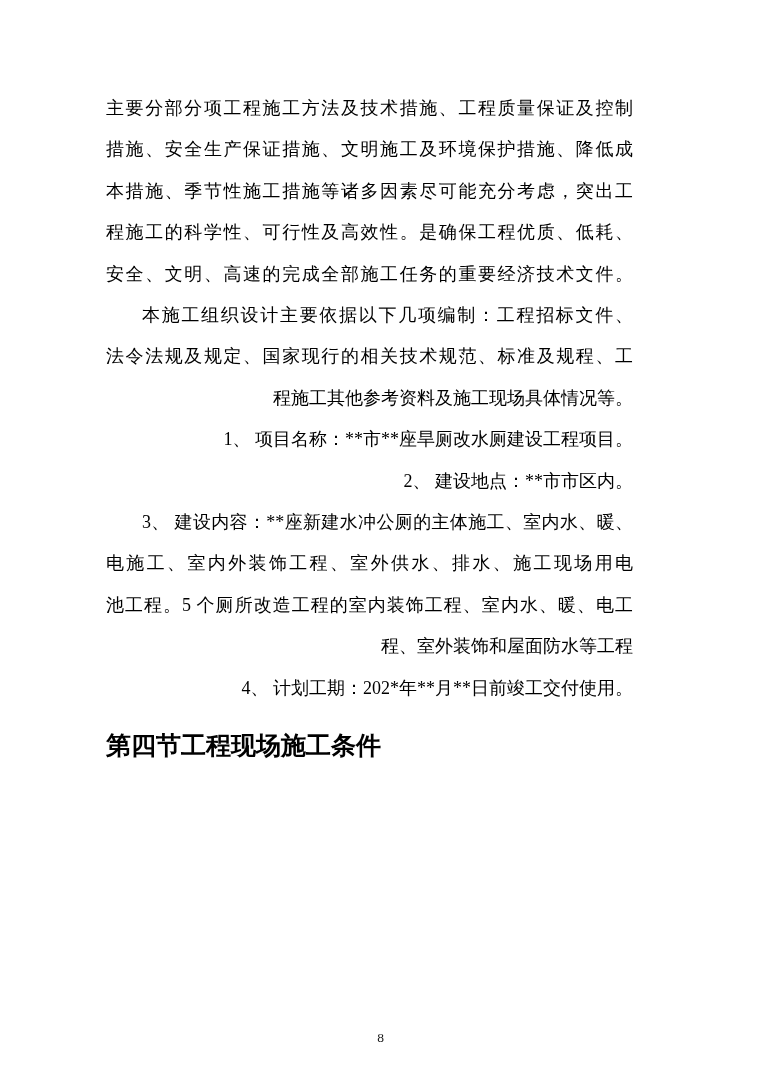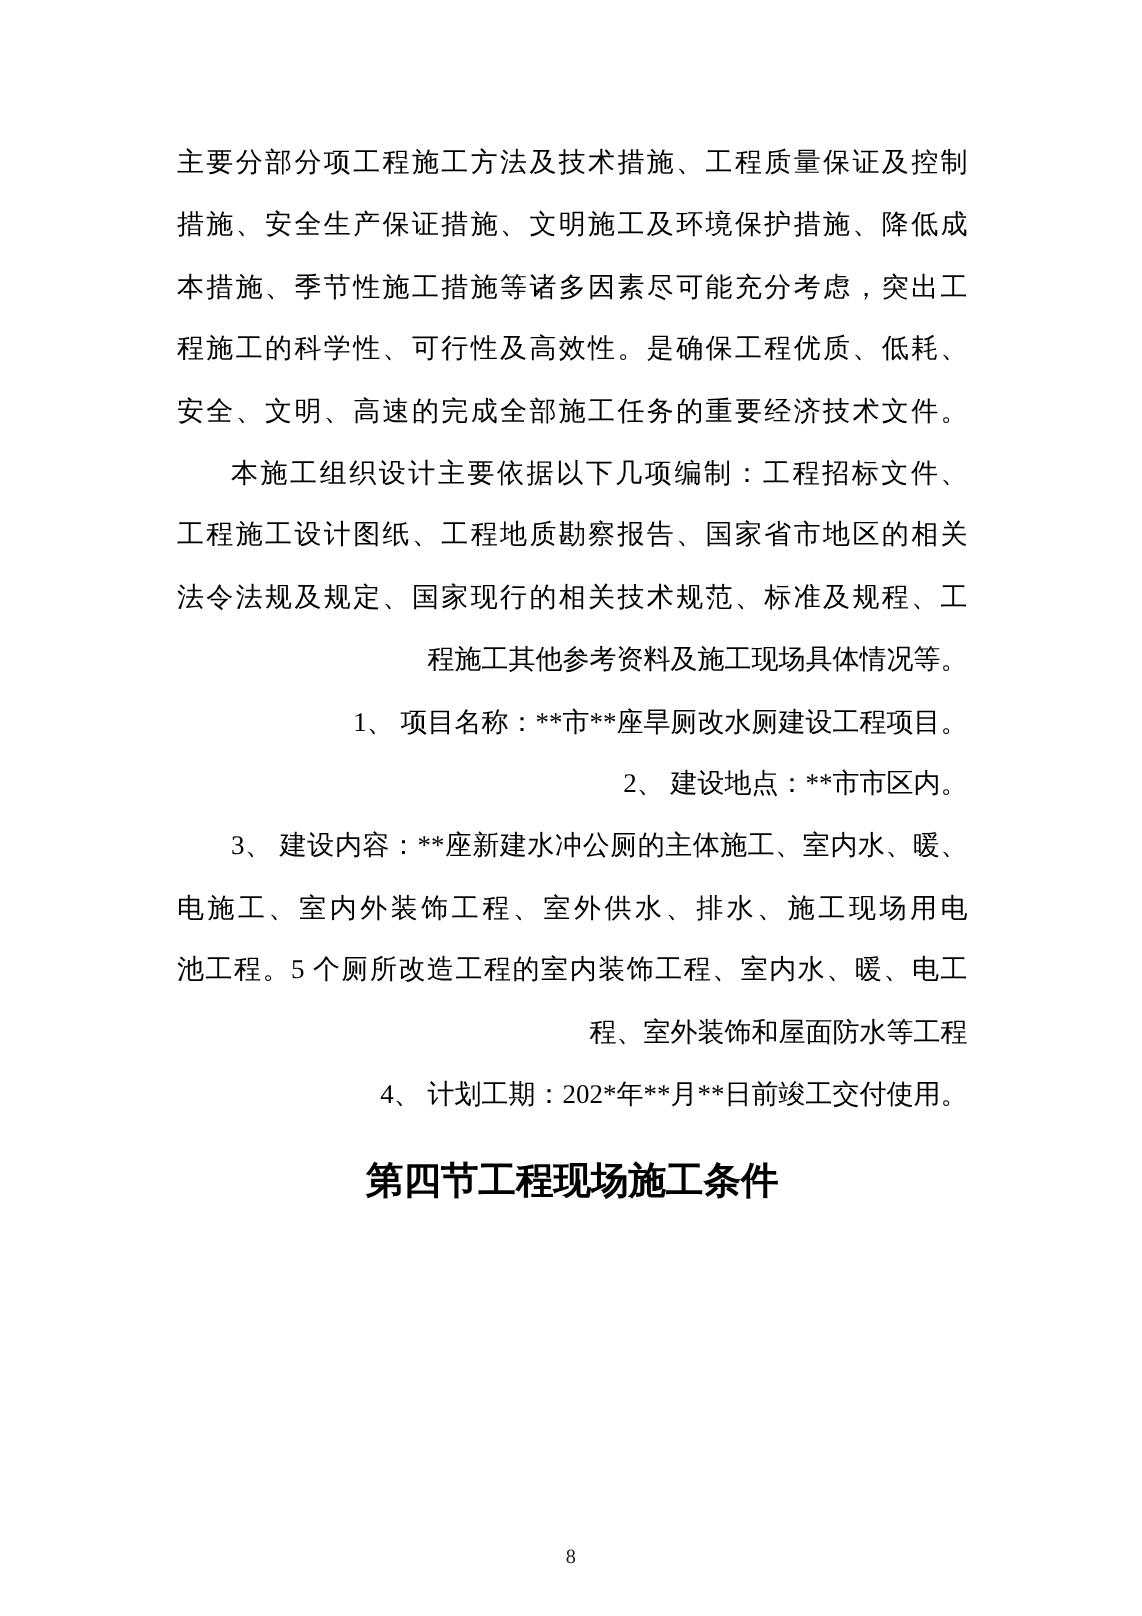--- a/index.html
+++ b/index.html
@@ -11,21 +11,21 @@
     position: relative;
     width: 761px;
     height: 1077px;
     background: #ffffff;
     color: #000000;
     font-family: "Liberation Serif", "DejaVu Serif", serif;
     overflow: hidden;
   }
   .content {
     position: absolute;
-    left: 118px;
+    left: 106px;
     top: 0;
     width: 527px;
   }
   .line {
     font-size: 18px;
     line-height: 41.4px;
     white-space: nowrap;
     text-align: right;
   }
   .content .line:first-child {
@@ -44,21 +44,20 @@
   .heading {
     font-size: 25px;
     font-weight: bold;
     line-height: 34px;
     margin: 20px 0 34px 0;
     text-align: left;
     white-space: nowrap;
   }
   .heading.second {
     margin: 20px 0 38px 0;
-    text-align: center;
   }
   .page-number {
     position: absolute;
     left: 0;
     top: 1030px;
     width: 100%;
     text-align: center;
     font-size: 13.5px;
     color: #1a1a1a;
   }
@@ -68,21 +67,20 @@
 
 <div class="page">
   <div class="content">
 
     <div class="line fill">主要分部分项工程施工方法及技术措施、工程质量保证及控制</div>
     <div class="line fill">措施、安全生产保证措施、文明施工及环境保护措施、降低成</div>
     <div class="line fill">本措施、季节性施工措施等诸多因素尽可能充分考虑，突出工</div>
     <div class="line fill">程施工的科学性、可行性及高效性。是确保工程优质、低耗、</div>
     <div class="line fill">安全、文明、高速的完成全部施工任务的重要经济技术文件。</div>
     <div class="line fill indent">本施工组织设计主要依据以下几项编制：工程招标文件、</div>
-    <div class="line fill">工程施工设计图纸、工程地质勘察报告、国家省市地区的相关</div>
     <div class="line fill">法令法规及规定、国家现行的相关技术规范、标准及规程、工</div>
     <div class="line">程施工其他参考资料及施工现场具体情况等。</div>
 
 
     <div class="line indent">1、 项目名称：**市**座旱厕改水厕建设工程项目。</div>
     <div class="line indent">2、 建设地点：**市市区内。</div>
     <div class="line fill indent">3、 建设内容：**座新建水冲公厕的主体施工、室内水、暖、</div>
     <div class="line fill">电施工、室内外装饰工程、室外供水、排水、施工现场用电</div>
     <div class="line fill">池工程。5 个厕所改造工程的室内装饰工程、室内水、暖、电工</div>
     <div class="line">程、室外装饰和屋面防水等工程</div>

